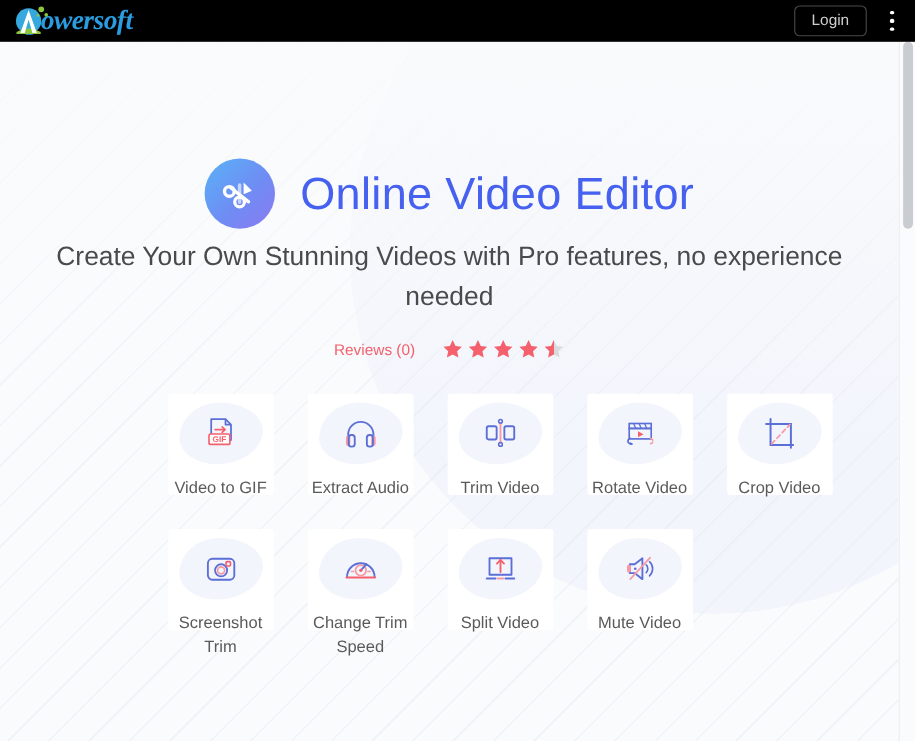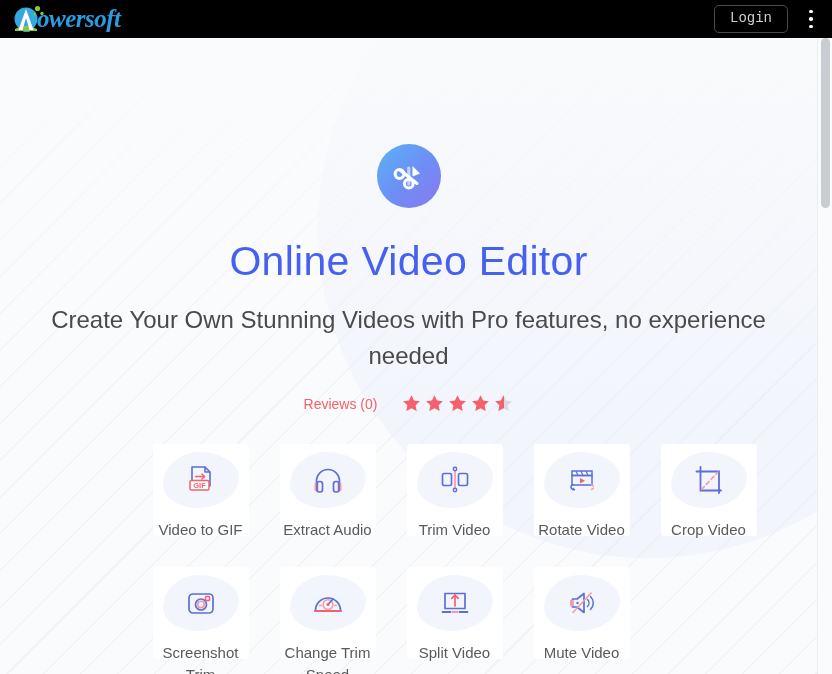--- a/index.html
+++ b/index.html
@@ -60,21 +60,21 @@
     padding-right: 8px;
   }
   .login-btn {
     border: 1px solid #4a4a4a;
     border-radius: 5px;
     color: #cfcfcf;
     font-size: 14px;
     padding: 5px 15px 6px;
     background: transparent;
     cursor: pointer;
-    font-family: Liberation Mono, monospace;
+    font-family: Liberation Sans, sans-serif;
     line-height: 1.1;
   }
   .kebab {
     width: 26px;
     height: 30px;
     display: flex;
     flex-direction: column;
     align-items: center;
     justify-content: center;
     gap: 4px;
@@ -150,41 +150,40 @@
   .hero {
     position: relative;
     z-index: 5;
     padding-top: 106px;
     text-align: center;
   }
   .hero-title-row {
     display: flex;
     align-items: center;
     justify-content: center;
-    gap: 33px;
-    flex-direction: column;
+    gap: 23px;
   }
   .hero-icon {
     width: 64px; height: 64px;
     border-radius: 50%;
     background: linear-gradient(135deg, #58b2f7 0%, #6f8df4 55%, #8b78f0 100%);
     display: flex;
     align-items: center;
     justify-content: center;
     flex: none;
   }
   .hero-title {
     font-size: 41px;
     color: #4661ef;
     font-weight: 400;
     letter-spacing: 0.3px;
     line-height: 1;
   }
   .hero-sub {
-    margin: 20px auto 0;
+    margin: 8px auto 0;
     width: 790px;
     font-size: 24px;
     line-height: 36px;
     color: #4a4a4a;
     font-weight: 400;
   }
 
   .reviews-row {
     margin-top: 20px;
     display: flex;

